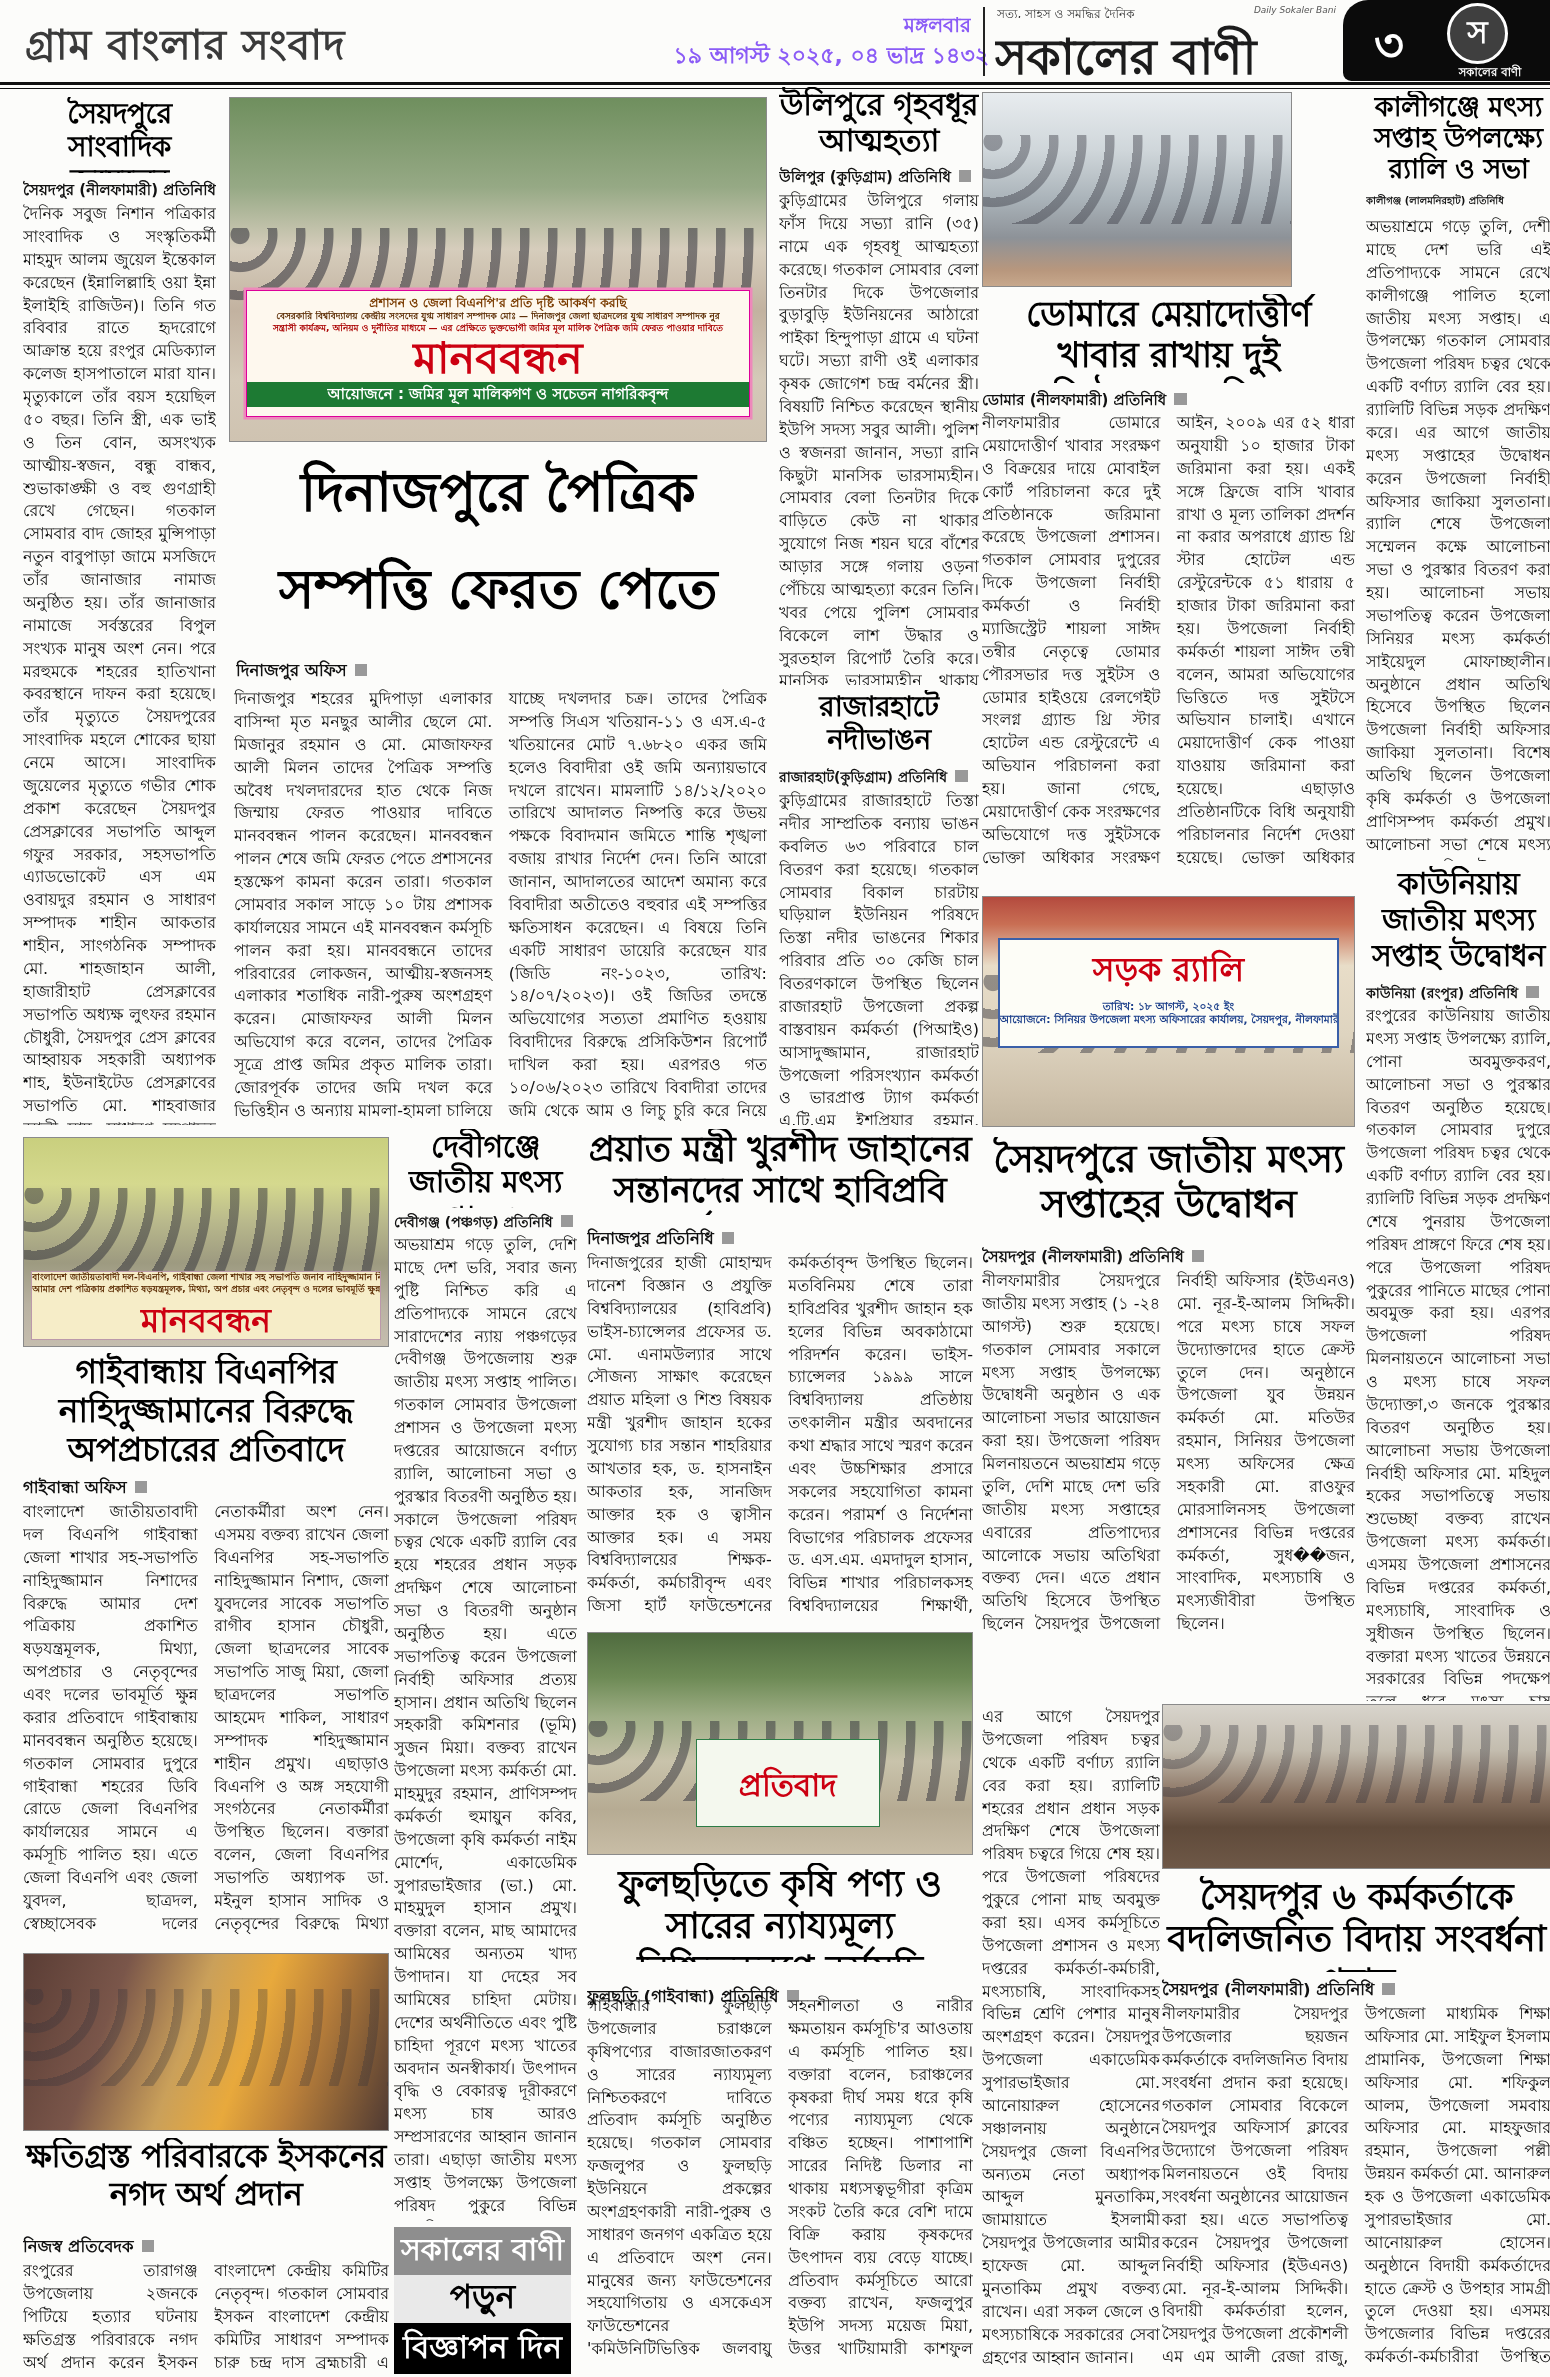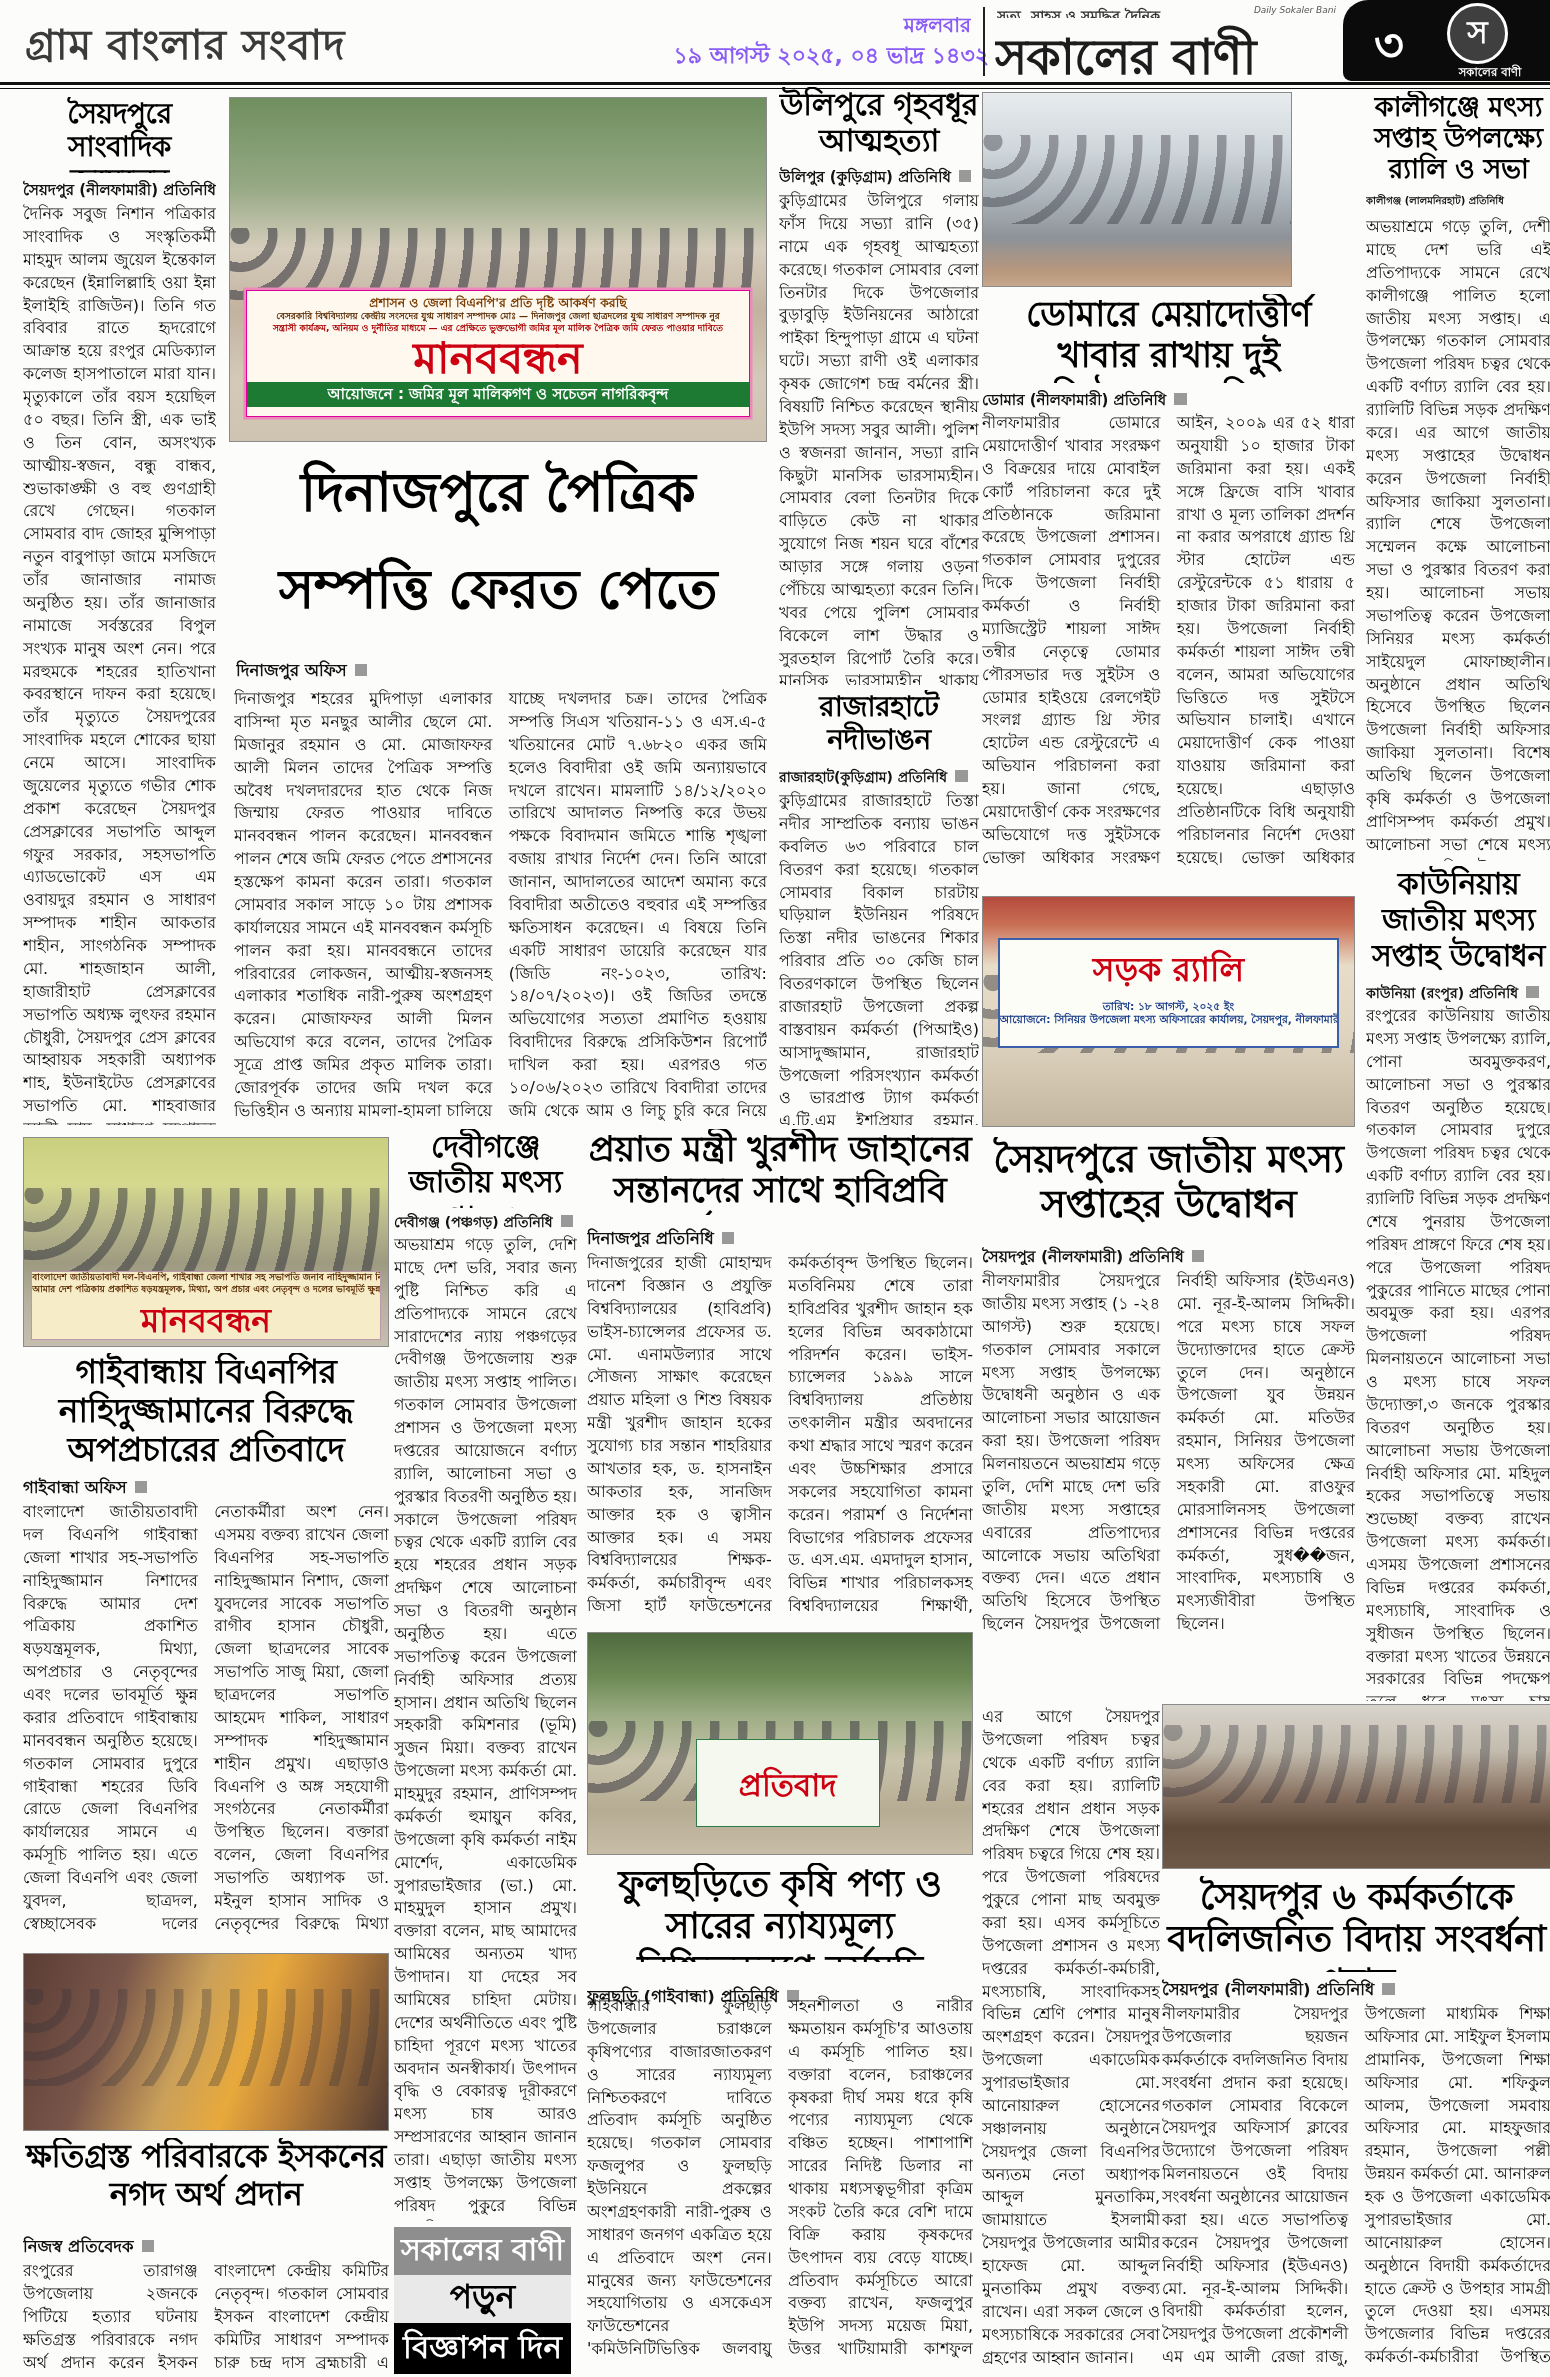--- a/index.html
+++ b/index.html
@@ -33,21 +33,21 @@
 
 <div class="page">
 
   <div class="abs mast-title" style="left:25px;top:13.2px;width:511px;height:58px">গ্রাম বাংলার সংবাদ</div>
 
   <div class="abs mast-right" style="left:709px;top:10px;width:262px;height:28px;font-size:20px">মঙ্গলবার</div>
   <div class="abs mast-right" style="left:652px;top:38px;width:337px;height:33px;font-size:22px">১৯ আগস্ট ২০২৫, ০৪ ভাদ্র ১৪৩২</div>
 
   <div class="abs" style="left:983px;top:6.6px;width:1.6px;height:69px;background:#222"></div>
 
-  <div class="abs" style="left:997px;top:5px;width:247px;height:13.2px;font-size:14px;font-weight:700;color:#333">সত্য, সাহস ও সমৃদ্ধির দৈনিক</div>
+  <div class="abs" style="left:997px;top:5px;width:247px;height:13.2px;font-size:12px;font-weight:400;color:#333">সত্য, সাহস ও সমৃদ্ধির দৈনিক</div>
   <div class="abs" style="left:1237px;top:5px;width:99px;height:13.2px;font-size:9px;color:#555;text-align:right;font-style:italic">Daily Sokaler Bani</div>
   <div class="abs paper-name" style="left:995px;top:20px;width:345px;height:59px">সকালের বাণী</div>
 
   <div class="abs blackbox" style="left:1343px;top:0;width:208px;height:81px">
     <div class="abs pgnum" style="left:31px;top:10px;width:49px;height:63px">৩</div>
     <div class="abs logo-circle" style="left:104px;top:3.3px">স</div>
     <div class="abs" style="left:91px;top:64px;width:112px;height:15px;font-size:11.5px;font-weight:700;color:#fff;text-align:center">সকালের বাণী</div>
   </div>
 
   <div class="abs rule" style="left:0;top:82px;width:1551px;height:3.3px"></div>

